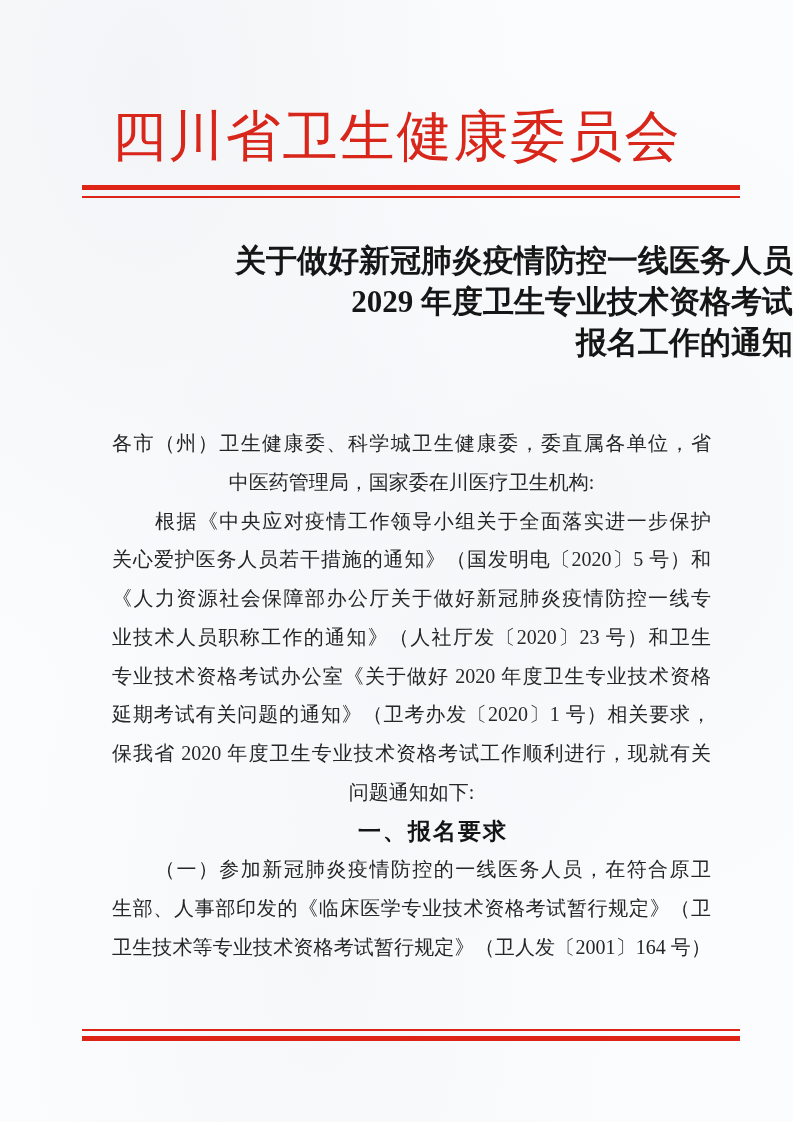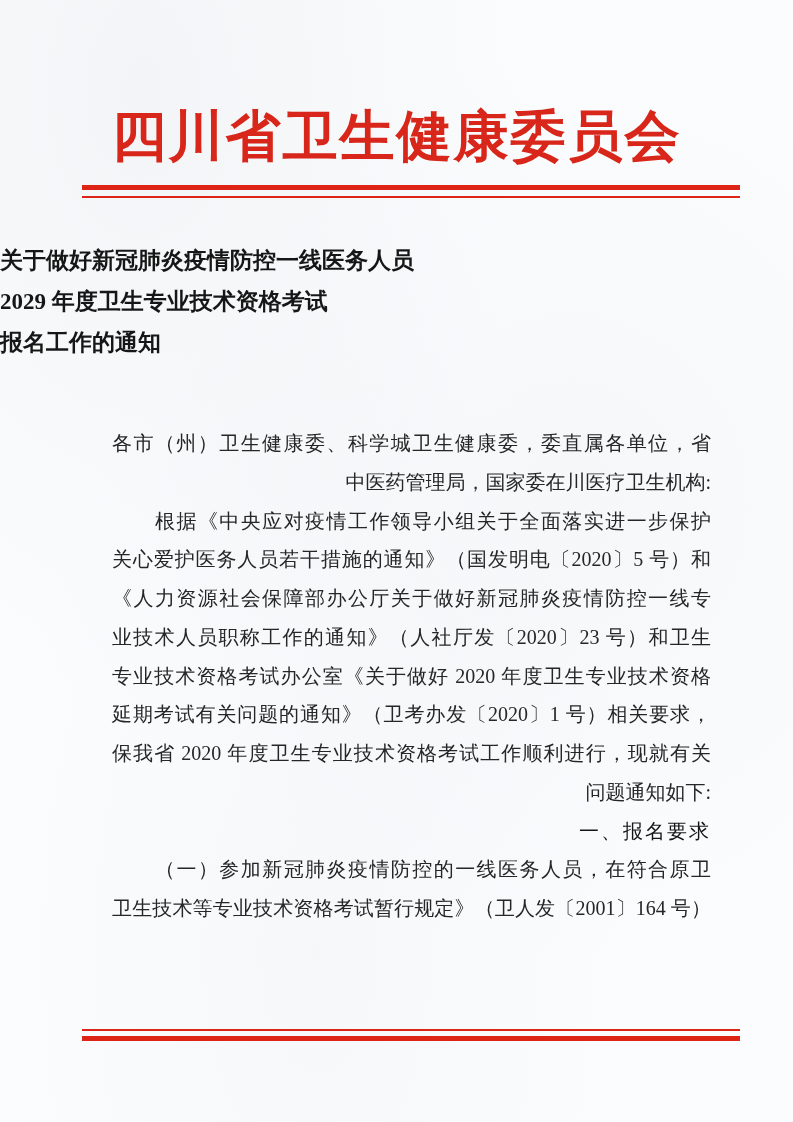--- a/index.html
+++ b/index.html
@@ -13,52 +13,52 @@
       radial-gradient(ellipse at 18% 8%, rgba(222,226,232,.30), transparent 42%),
       radial-gradient(ellipse at 72% 45%, rgba(226,229,234,.22), transparent 52%),
       radial-gradient(ellipse at 40% 85%, rgba(224,227,233,.18), transparent 48%),
       #fbfcfd;
   }
   
   .agency{
     position:absolute;top:104px;left:0;width:100%;
     text-align:center;
     font-size:55px;line-height:66px;
-    font-weight:bold;
+    font-weight:normal;
     letter-spacing:2px;
     color:#d8261a;
     white-space:nowrap;
   }
   .rule{position:absolute;left:82px;width:658px;background:#de2416;}
   .rule-top-thick{top:185px;height:5px;}
   .rule-top-thin{top:196px;height:2px;}
   .rule-bottom-thin{top:1029px;height:2px;}
   .rule-bottom-thick{top:1036px;height:5px;}
   
   .doc-title{
     position:absolute;top:240px;left:0;width:100%;
-    text-align:left;color:#161616;
-    font-size:23px;line-height:41px;font-weight:bold;
+    text-align:right;color:#161616;
+    font-size:31px;line-height:41px;font-weight:bold;
   }
   .doc-title .tline{white-space:nowrap;}
   
   .body-text{
     position:absolute;top:424px;left:112px;width:599px;
     font-size:20px;color:#262626;
   }
   .ln{
     height:38.75px;line-height:38.75px;
     white-space:nowrap;
-    text-align:right;
+    text-align:center;
   }
   .j{text-align:justify;text-align-last:justify;}
   .ind{text-indent:43px;}
   .hd{
     font-family:"Liberation Sans", sans-serif;
-    font-weight:normal;font-size:20px;color:#141414;
+    font-weight:bold;font-size:23px;color:#141414;
     letter-spacing:2px;
   }
 </style>
 </head>
 <body>
 
 <div class="page">
 
   <div class="agency">四川省卫生健康委员会</div>
   <div class="rule rule-top-thick"></div>
@@ -76,19 +76,20 @@
     <div class="ln j ind">根据《中央应对疫情工作领导小组关于全面落实进一步保护</div>
     <div class="ln j">关心爱护医务人员若干措施的通知》（国发明电〔2020〕5 号）和</div>
     <div class="ln j">《人力资源社会保障部办公厅关于做好新冠肺炎疫情防控一线专</div>
     <div class="ln j">业技术人员职称工作的通知》（人社厅发〔2020〕23 号）和卫生</div>
     <div class="ln j">专业技术资格考试办公室《关于做好 2020 年度卫生专业技术资格</div>
     <div class="ln j">延期考试有关问题的通知》（卫考办发〔2020〕1 号）相关要求，</div>
     <div class="ln j">保我省 2020 年度卫生专业技术资格考试工作顺利进行，现就有关</div>
     <div class="ln">问题通知如下:</div>
     <div class="ln ind hd">一、报名要求</div>
     <div class="ln j ind">（一）参加新冠肺炎疫情防控的一线医务人员，在符合原卫</div>
+    <div class="ln j">生部、人事部印发的《临床医学专业技术资格考试暂行规定》（卫</div>
     <div class="ln j">卫生技术等专业技术资格考试暂行规定》（卫人发〔2001〕164 号）</div>
   </div>
 
   <div class="rule rule-bottom-thin"></div>
   <div class="rule rule-bottom-thick"></div>
 
 </div>
 
 </body></html>

